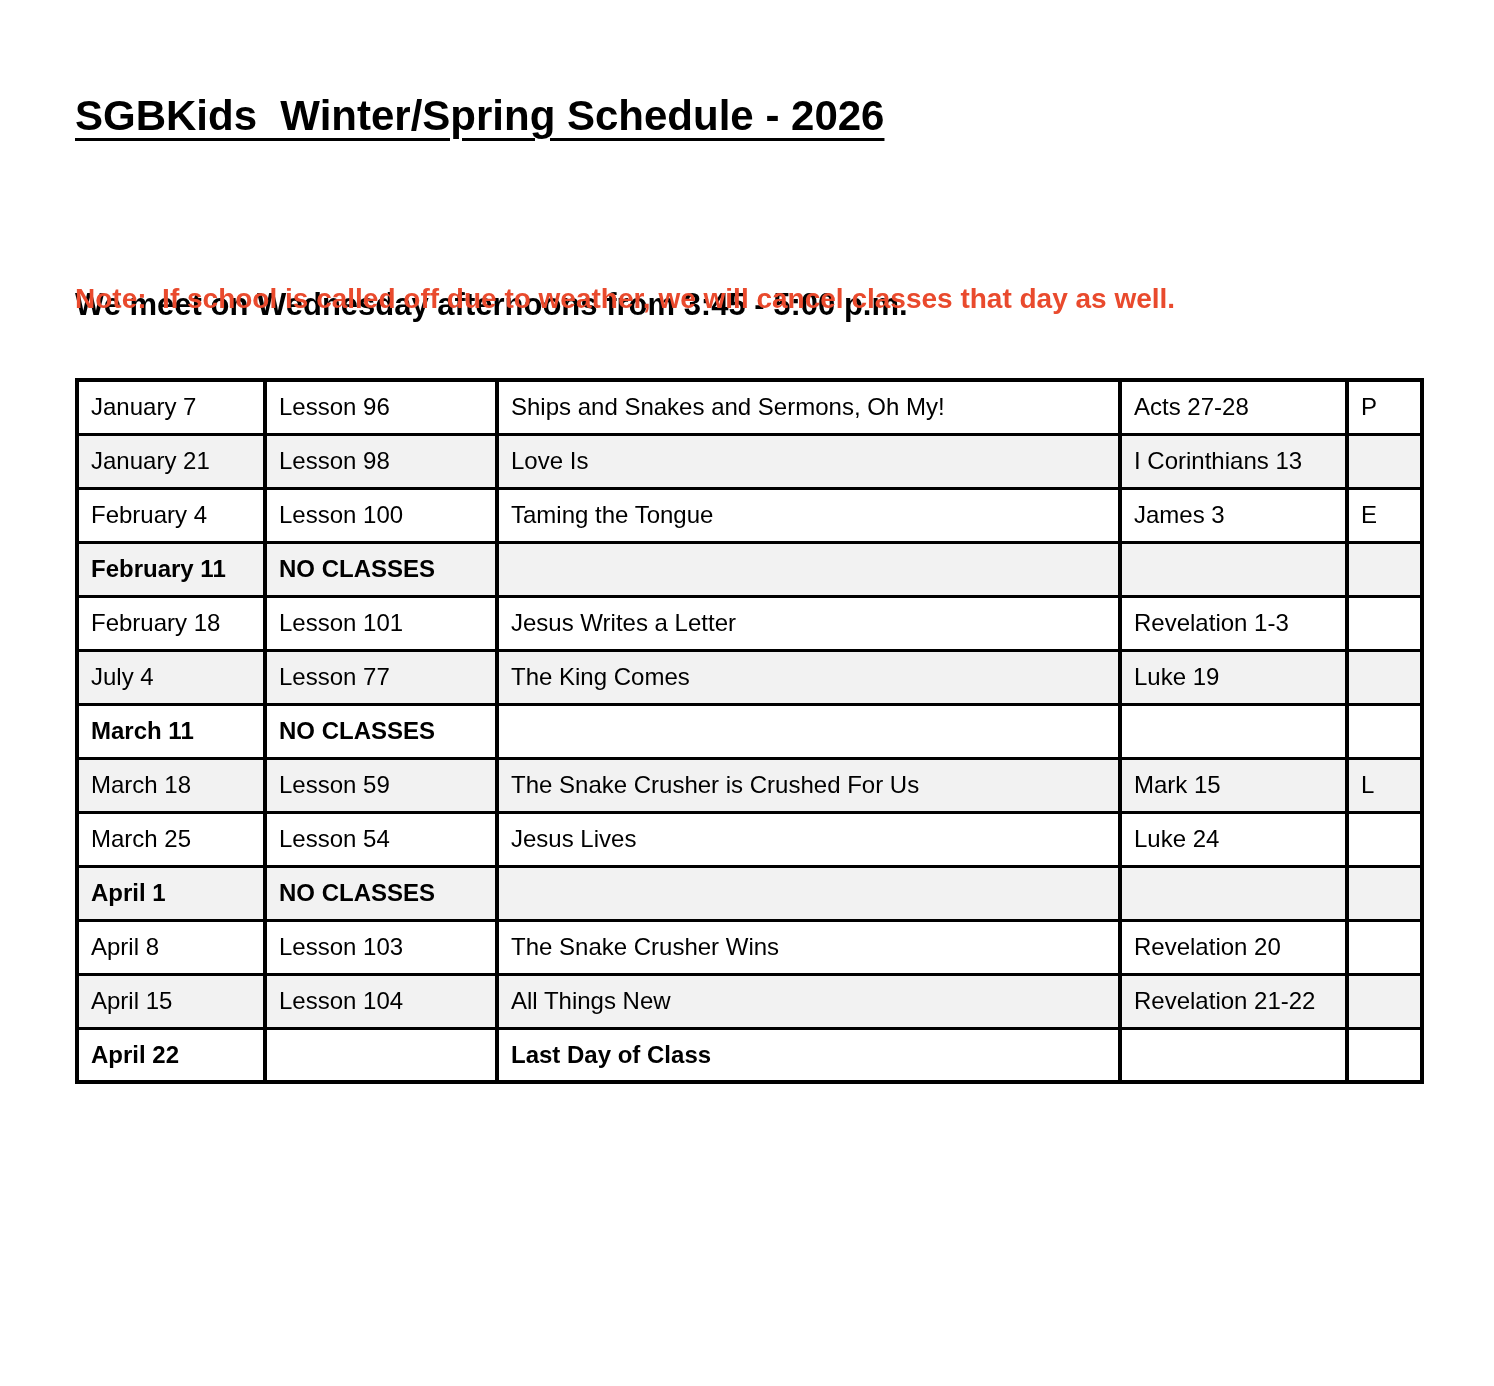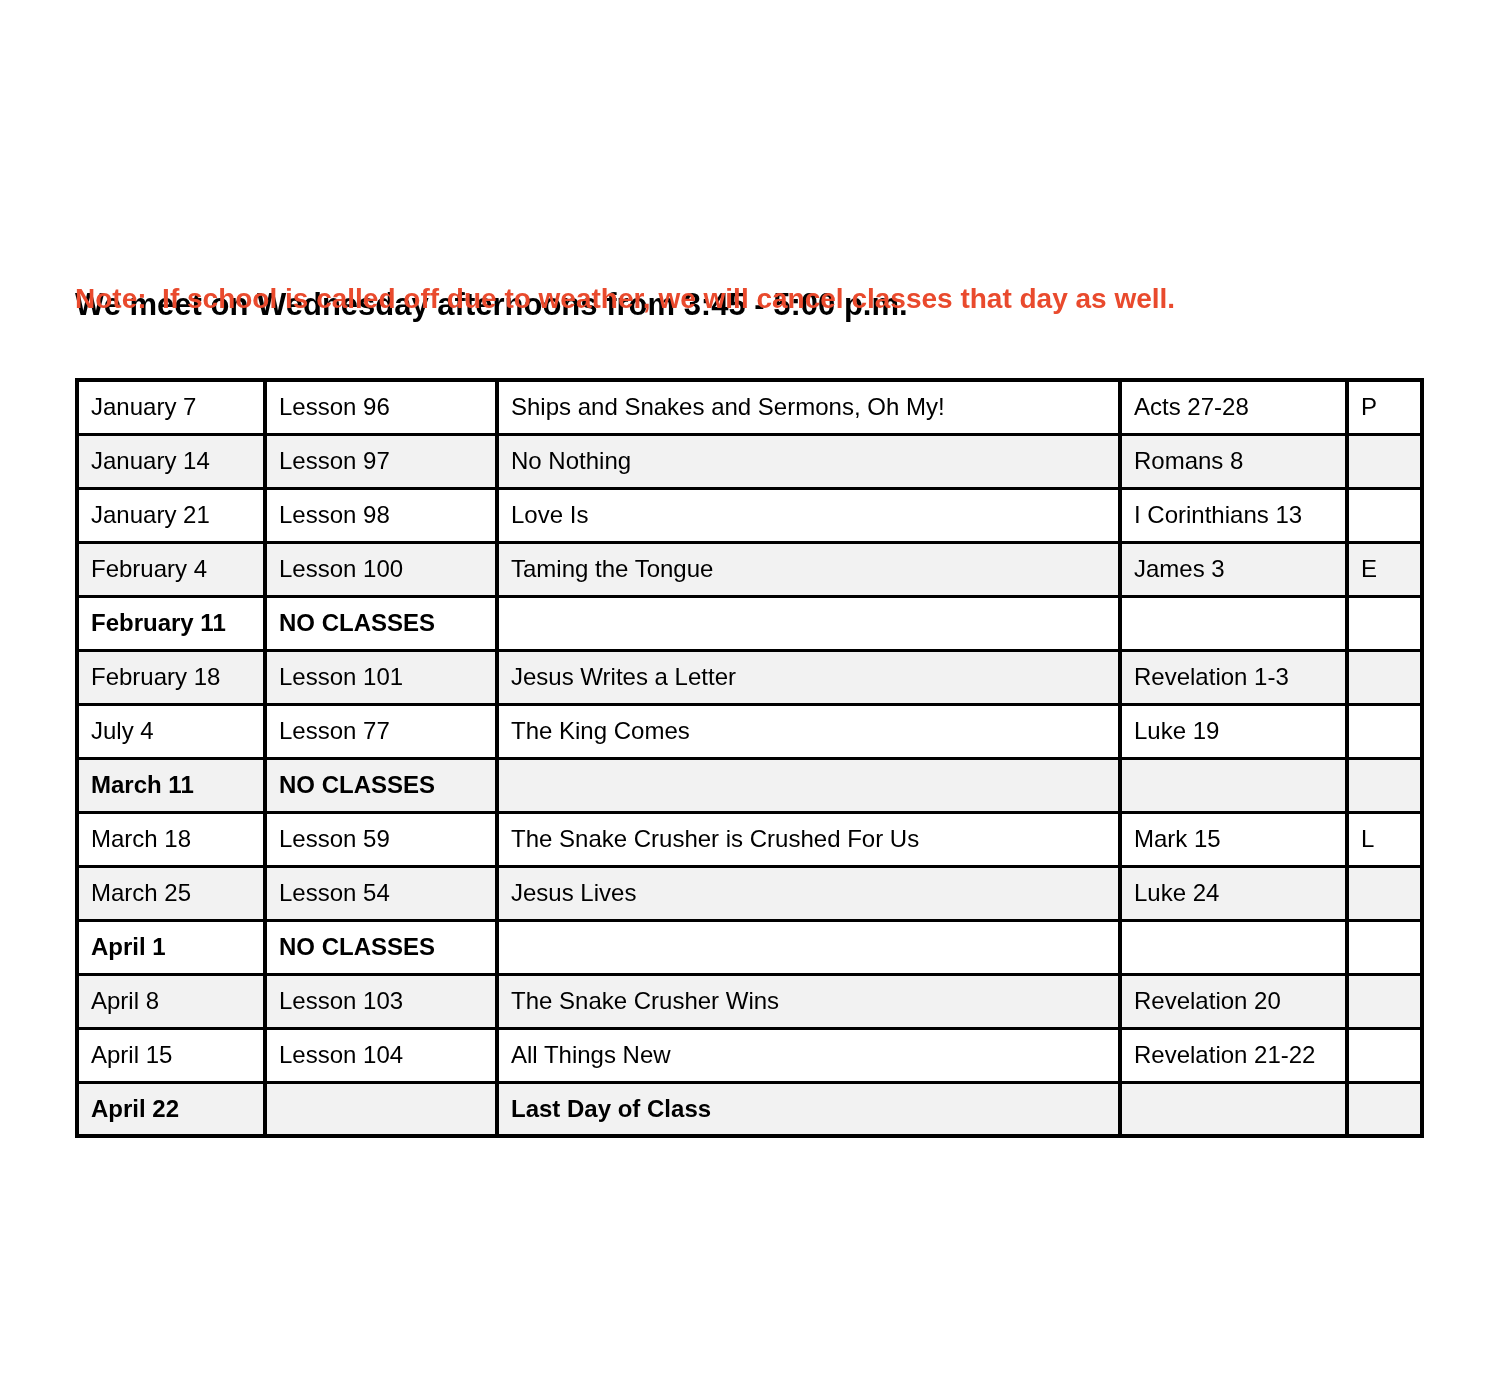--- a/index.html
+++ b/index.html
@@ -82,20 +82,21 @@
     background: #ffffff;
   }
   table.schedule tbody tr:nth-child(even) td { background: var(--alt-gray); }
   table.schedule tbody tr.bold-row td { font-weight: 700; }
 </style>
 </head>
 <body>
 
 <div class="page">
 
+  <h1 class="doc-title">SGBKids  Winter/Spring Schedule - 2026</h1>
 
   <div class="intro">
     <div>We meet on Wednesday afternoons from 3:45 - 5:00 p.m.</div>
     <div>All students are welcome from 4 yr old pre-school through 5th grade.</div>
   </div>
 
   <div class="note">Note:  If school is called off due to weather, we will cancel classes that day as well.</div>
 
   <table class="schedule">
     <colgroup>
@@ -107,27 +108,20 @@
     </colgroup>
     <tbody>
         <tr>
       <td>January 7</td>
       <td>Lesson 96</td>
       <td>Ships and Snakes and Sermons, Oh My!</td>
       <td>Acts 27-28</td>
       <td>P</td>
     </tr>
         <tr>
-      <td>January 14</td>
-      <td>Lesson 97</td>
-      <td>No Nothing</td>
-      <td>Romans 8</td>
-      <td></td>
-    </tr>
-        <tr>
       <td>January 21</td>
       <td>Lesson 98</td>
       <td>Love Is</td>
       <td>I Corinthians 13</td>
       <td></td>
     </tr>
         <tr>
       <td>February 4</td>
       <td>Lesson 100</td>
       <td>Taming the Tongue</td>

